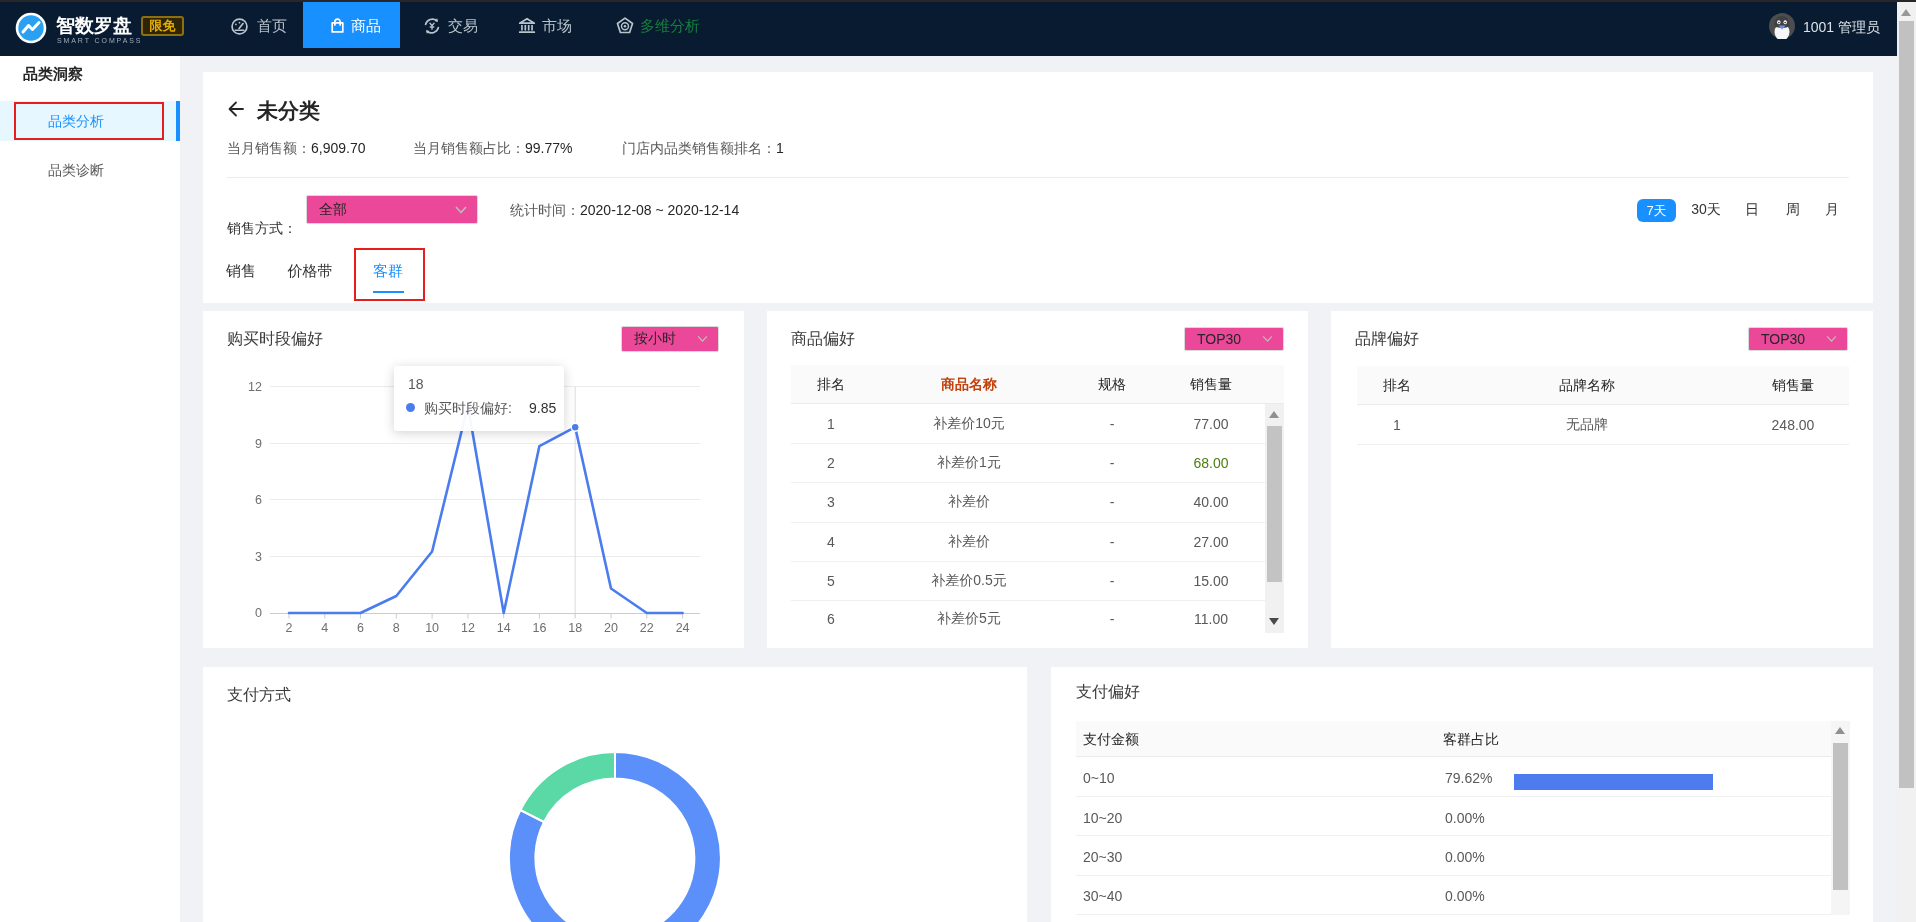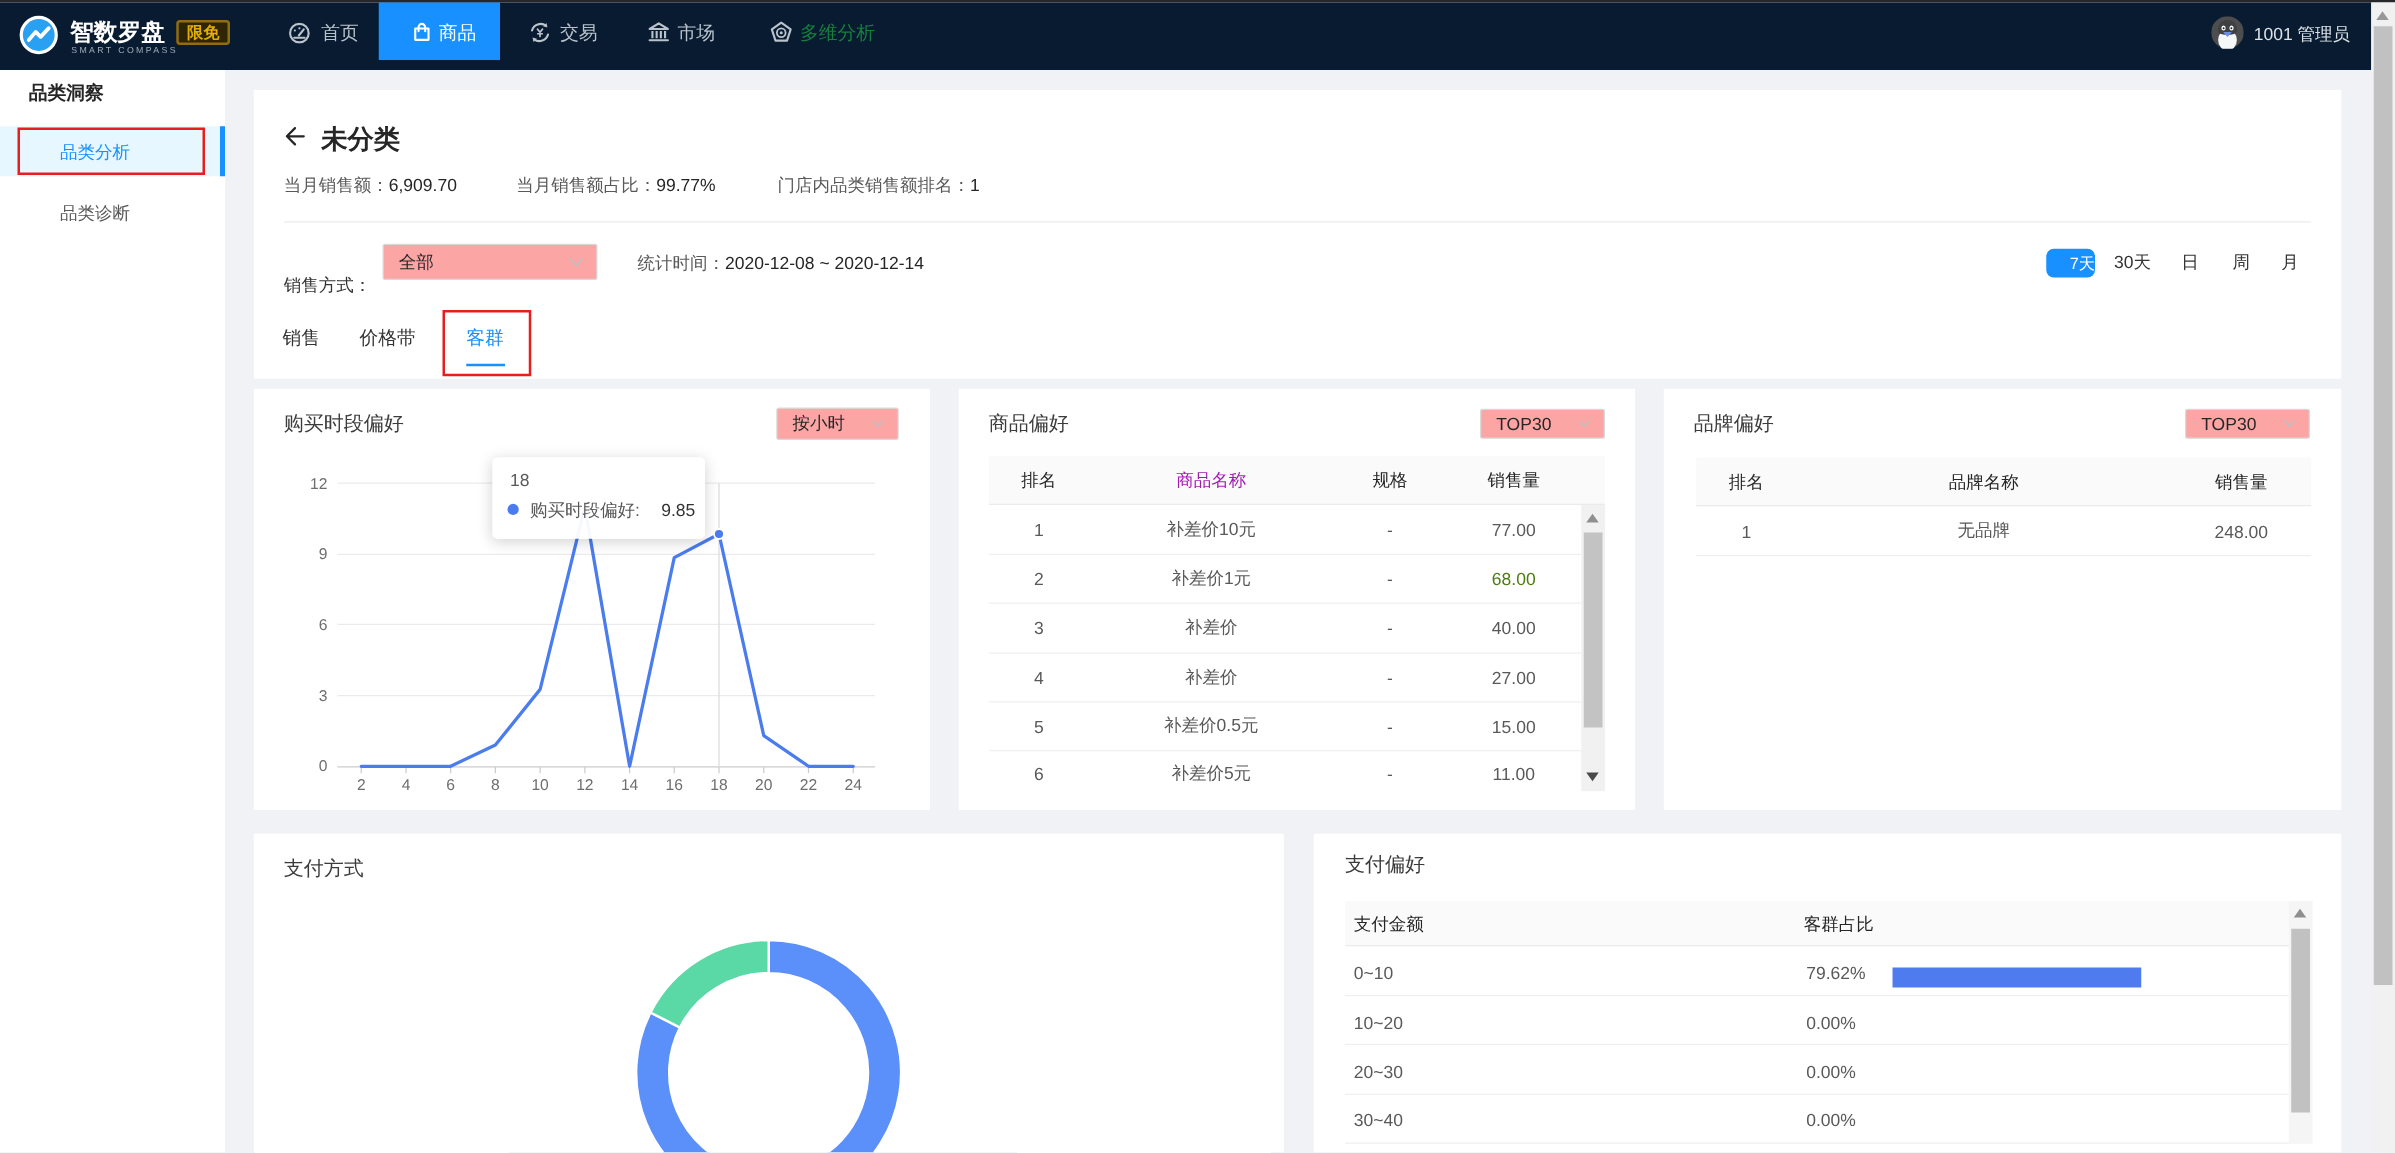--- a/index.html
+++ b/index.html
@@ -1,20 +1,20 @@
 <!DOCTYPE html>
 <html><head>
 <meta charset="utf-8">
 <style>
 *{margin:0;padding:0;box-sizing:border-box}
 html,body{width:1916px;height:922px;overflow:hidden}
 body{position:relative;background:#f0f2f5;font-family:"Liberation Sans",sans-serif;font-size:14px;color:#262626}
 .abs{position:absolute}
 .card{position:absolute;background:#fff}
-.sel{position:absolute;background:#fca5a5;border:1px solid #d9d9d9;border-radius:2px;color:#262626}
+.sel{position:absolute;background:#ec4899;border:1px solid #d9d9d9;border-radius:2px;color:#262626}
 .sel .txt{position:absolute;left:12px;top:50%;transform:translateY(-50%);font-size:14px}
 .sel svg{position:absolute;right:10px;top:50%;transform:translateY(-50%)}
 .redbox{position:absolute;border:2px solid #e61e1e}
 .ttl{position:absolute;font-size:16px;color:#3c3c3c}
 .ctr{transform:translate(-50%,-50%);white-space:nowrap}
 .lbl{color:#595959}
 </style>
 </head>
 <body>
 
@@ -101,21 +101,21 @@
 <div class="abs" style="left:622px;top:140px;font-size:14px"><span class="lbl">门店内品类销售额排名：</span><span>1</span></div>
 <div class="abs" style="left:227px;top:177px;width:1622px;height:1px;background:#ececec"></div>
 <div class="abs" style="left:227px;top:220px;font-size:14px;color:#333">销售方式：</div>
 <div class="sel" style="left:306px;top:195px;width:172px;height:29px">
   <span class="txt">全部</span>
   <svg width="12" height="8" viewBox="0 0 12 8">
       <path d="M1 1 L6 6.5 L11 1" fill="none" stroke="#bfbfbf" stroke-width="1.4"></path>
     </svg>
 </div>
 <div class="abs" style="left:510px;top:202px;font-size:14px"><span class="lbl">统计时间：</span><span>2020-12-08 ~ 2020-12-14</span></div>
-<div class="abs" style="left:1637px;top:199px;width:39px;height:23px;background:#1890ff;border-radius:6px;color:#fff;font-size:13px;text-align:right;line-height:23px">7天</div>
+<div class="abs" style="left:1637px;top:199px;width:39px;height:23px;background:#1890ff;border-radius:6px;color:#fff;font-size:13px;text-align:center;line-height:23px">7天</div>
 <div class="abs ctr" style="left:1706px;top:210px;font-size:14px;color:#333">30天</div>
 <div class="abs ctr" style="left:1752px;top:210px;font-size:14px;color:#333">日</div>
 <div class="abs ctr" style="left:1793px;top:210px;font-size:14px;color:#333">周</div>
 <div class="abs ctr" style="left:1832px;top:210px;font-size:14px;color:#333">月</div>
 <div class="abs ctr" style="left:241px;top:271px;font-size:15px;color:#333">销售</div>
 <div class="abs ctr" style="left:310px;top:271px;font-size:15px;color:#333">价格带</div>
 <div class="abs ctr" style="left:388px;top:271px;font-size:15px;color:#1890ff">客群</div>
 <div class="abs" style="left:373px;top:291px;width:31px;height:2px;background:#1890ff"></div>
 <div class="redbox" style="left:354px;top:248px;width:71px;height:53px"></div>
 
@@ -184,21 +184,21 @@
 <div class="card" id="cardC" style="left:767px;top:311px;width:541px;height:337px"></div>
 <div class="ttl" style="left:791px;top:329px">商品偏好</div>
 <div class="sel" style="left:1184px;top:327px;width:100px;height:24px">
   <span class="txt">TOP30</span>
   <svg width="11" height="7" viewBox="0 0 12 8">
       <path d="M1 1 L6 6.5 L11 1" fill="none" stroke="#bfbfbf" stroke-width="1.4"></path>
     </svg>
 </div>
 <div class="abs" style="left:791px;top:365px;width:493px;height:39px;background:#fafafa;border-bottom:1px solid #ebebeb"></div>
 <div class="abs ctr" style="left:831px;top:385px;font-weight:500;color:#262626">排名</div>
-<div class="abs ctr" style="left:969px;top:385px;font-weight:400;color:#a21caf">商品名称</div>
+<div class="abs ctr" style="left:969px;top:385px;font-weight:700;color:#c2410c">商品名称</div>
 <div class="abs ctr" style="left:1112px;top:385px;font-weight:400;color:#262626">规格</div>
 <div class="abs ctr" style="left:1211px;top:385px;font-weight:500;color:#262626">销售量</div>
 <div class="abs" style="left:791px;top:443px;width:474px;height:1px;background:#f0f0f0"></div>
 <div class="abs" style="left:791px;top:482px;width:474px;height:1px;background:#f0f0f0"></div>
 <div class="abs" style="left:791px;top:522px;width:474px;height:1px;background:#f0f0f0"></div>
 <div class="abs" style="left:791px;top:561px;width:474px;height:1px;background:#f0f0f0"></div>
 <div class="abs" style="left:791px;top:600px;width:474px;height:1px;background:#f0f0f0"></div>
 <div class="abs ctr" style="left:831px;top:424px;color:#595959">1</div>
 <div class="abs ctr" style="left:969px;top:424px;color:#595959">补差价10元</div>
 <div class="abs ctr" style="left:1112px;top:424px;color:#595959">-</div>

